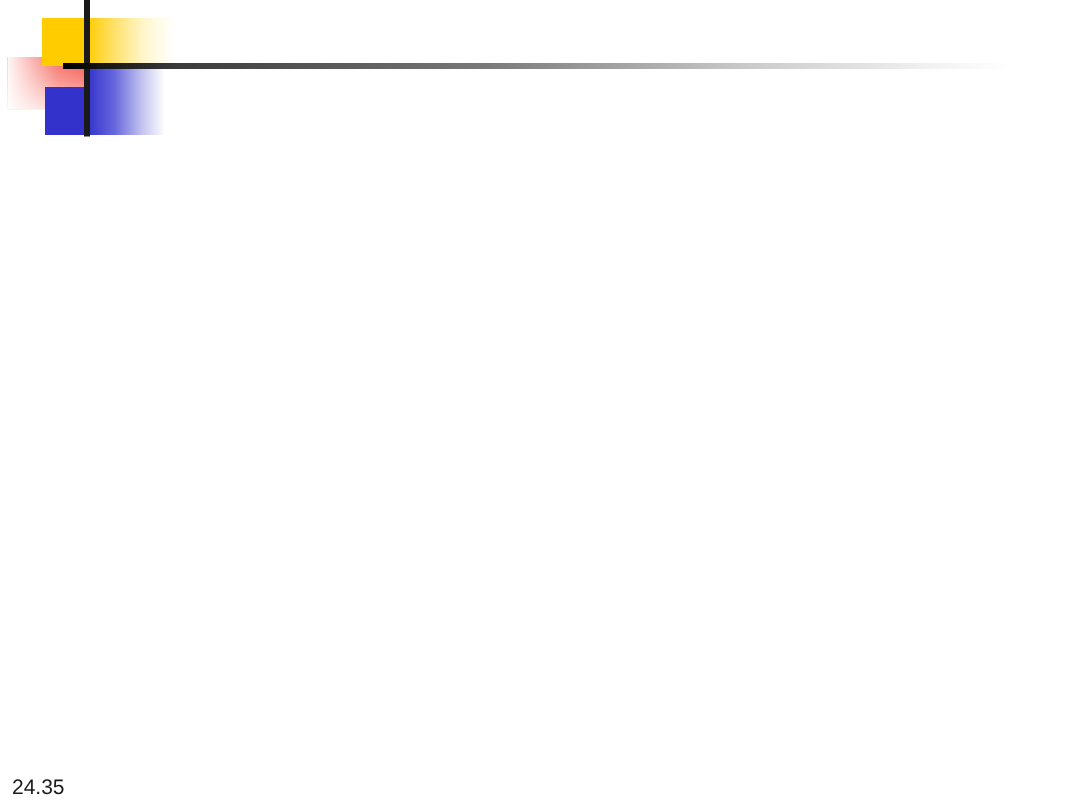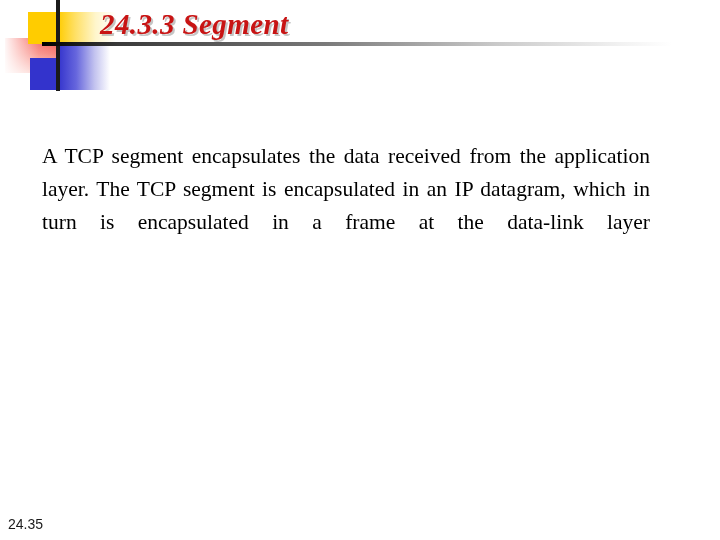--- a/index.html
+++ b/index.html
@@ -148,21 +148,17 @@
     <div class="motif-red"></div>
     <div class="motif-yellow"></div>
     <div class="motif-yellow-fade"></div>
     <div class="motif-blue"></div>
     <div class="motif-blue-fade"></div>
     <div class="motif-vrule"></div>
   </div>
 
   <div class="motif-hrule"></div>
 
-  <div class="title">24.3.3  Segment</div>
 
-  <div class="body-block">
-    <p class="body-text">A TCP segment encapsulates the data received from the application layer. The TCP segment is encapsulated in an IP datagram, which in turn is encapsulated in a frame at the data-link layer</p>
-  </div>
 
   <div class="footer-page">24.35</div>
 
 </div>
 
 </body></html>

